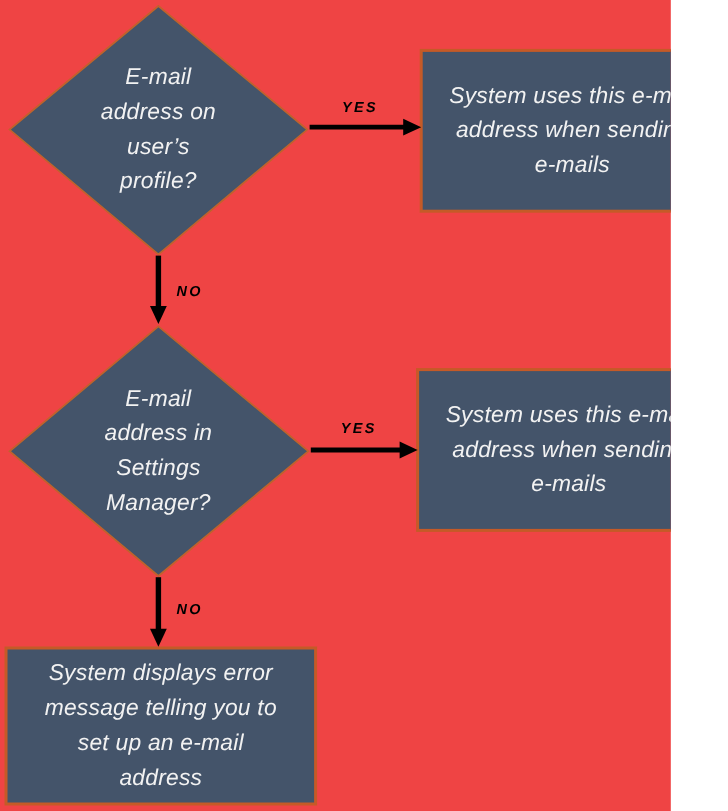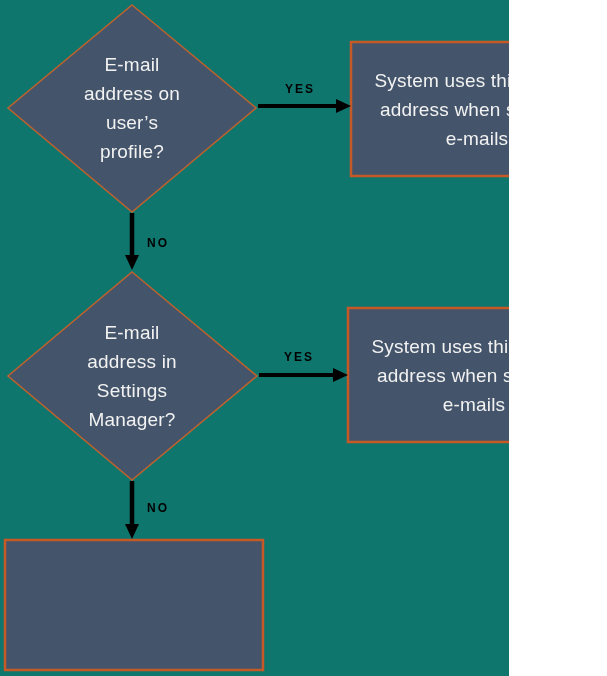--- a/index.html
+++ b/index.html
@@ -2,24 +2,25 @@
 <html><head>
 <meta charset="utf-8">
 <style>
   html, body { margin: 0; padding: 0; }
   body {
     background: #FFFFFF;
     font-family: "Liberation Sans", sans-serif;
   }
   .stage {
     position: relative;
-    width: 509px;
+    width: 559px;
     height: 676px;
-    background: #0f766e;
+    background: #ef4444;
     overflow: hidden;
+    font-style: italic;
   }
   .layer {
     position: absolute;
     left: 0; top: 0;
   }
   .node-text {
     position: absolute;
     transform: translate(-50%, -50%);
     text-align: center;
     white-space: pre-line;
@@ -79,20 +80,24 @@
 
   <div class="node-text" style="left:132px; top:376px; width:190px;">E-mail
 address in
 Settings
 Manager?</div>
 
   <div class="node-text" style="left:474px; top:375px; width:244px;">System uses this e-mail
 address when sending
 e-mails</div>
 
+  <div class="node-text" style="left:134px; top:605px; width:250px;">System displays error
+message telling you to
+set up an e-mail
+address</div>
 
   <div class="edge-label" style="left:300px; top:89px;">YES</div>
 
   <div class="edge-label" style="left:158px; top:243px;">NO</div>
 
   <div class="edge-label" style="left:299px; top:357px;">YES</div>
 
   <div class="edge-label" style="left:158px; top:508px;">NO</div>
 
 </div>

